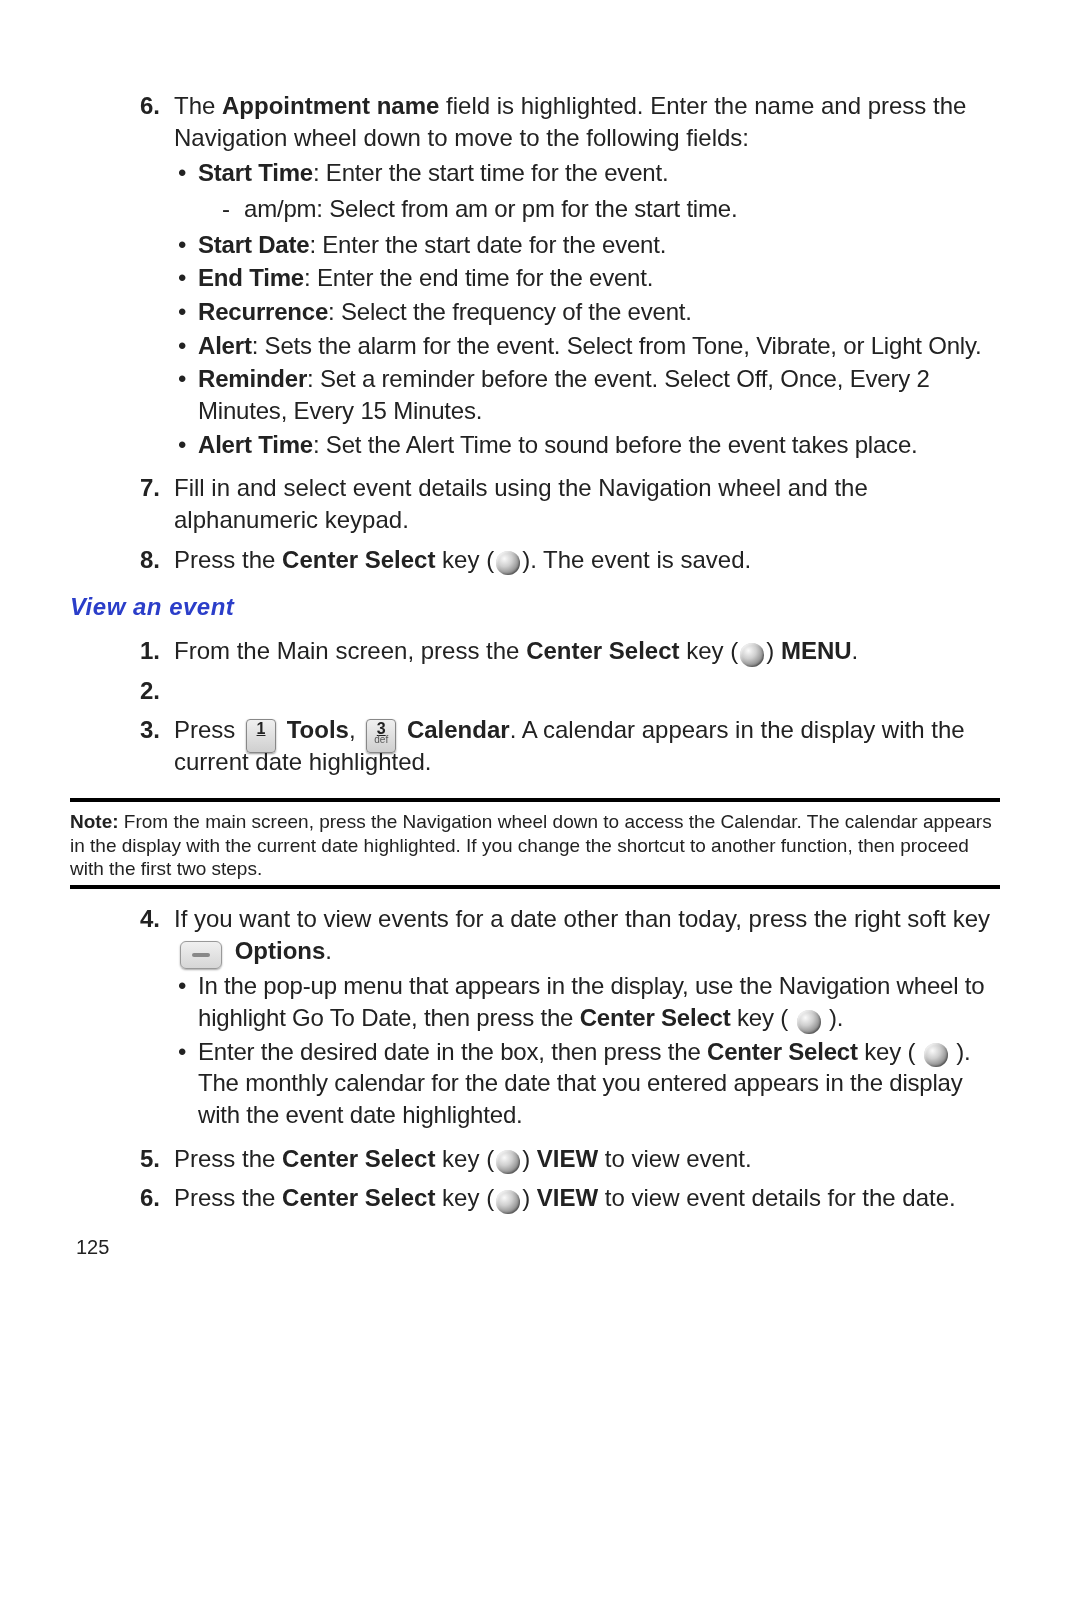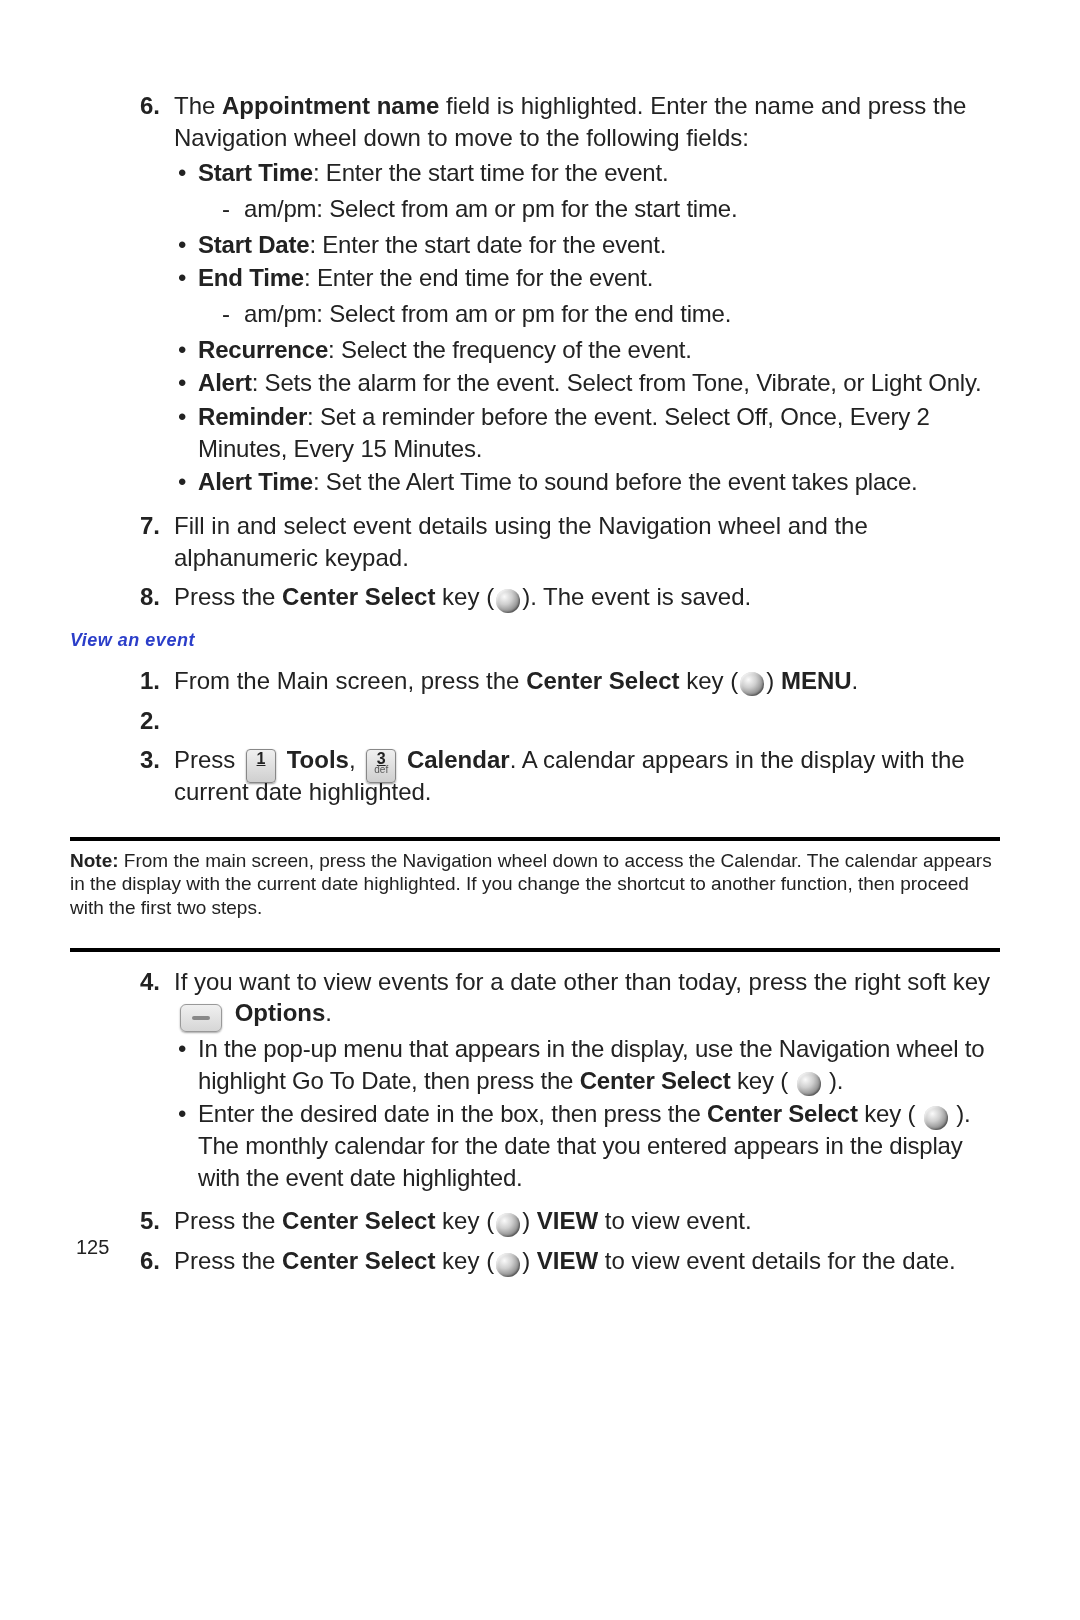--- a/index.html
+++ b/index.html
@@ -67,29 +67,29 @@
   ul.dashes > li::before {
     content: "-";
     position: absolute;
     left: 16px;
     top: 0;
   }
   .section-heading {
     color: #2b3ec9;
     font-weight: bold;
     font-style: italic;
-    font-size: 18px;
+    font-size: 24px;
     margin: 16px 0 12px 0;
     letter-spacing: 0.5px;
   }
   .note-wrap {
-    margin: 29px 0 14px 0;
+    margin: 20px 0 14px 0;
     border-top: 4px solid #000;
     border-bottom: 4px solid #000;
-    padding: 8px 0 28px 0;
+    padding: 8px 0 4px 0;
     font-size: 19px;
     line-height: 1.25;
   }
   .note-wrap .note-label {
     font-weight: bold;
   }
   .page-number {
     position: absolute;
     left: 76px;
     bottom: 360px;
@@ -184,23 +184,20 @@
       <div class="body">
         <span>The </span><b>Appointment name</b><span> field is highlighted. Enter the name and press the Navigation wheel down to move to the following fields:</span>
         <ul class="bullets">
           <li><b>Start Time</b><span>: Enter the start time for the event.</span>
             <ul class="dashes">
               <li>am/pm: Select from am or pm for the start time.</li>
             </ul>
           </li>
           <li><b>Start Date</b><span>: Enter the start date for the event.</span></li>
           <li><b>End Time</b><span>: Enter the end time for the event.</span>
-            <ul class="dashes">
-              <li>am/pm: Select from am or pm for the end time.</li>
-            </ul>
           </li>
           <li><b>Recurrence</b><span>: Select the frequency of the event.</span></li>
           <li><b>Alert</b><span>: Sets the alarm for the event. Select from Tone, Vibrate, or Light Only.</span></li>
           <li><b>Reminder</b><span>: Set a reminder before the event. Select Off, Once, Every 2 Minutes, Every 15 Minutes.</span></li>
           <li><b>Alert Time</b><span>: Set the Alert Time to sound before the event takes place.</span></li>
         </ul>
       </div>
     </li>
     <li>
       <span class="num">7.</span>

